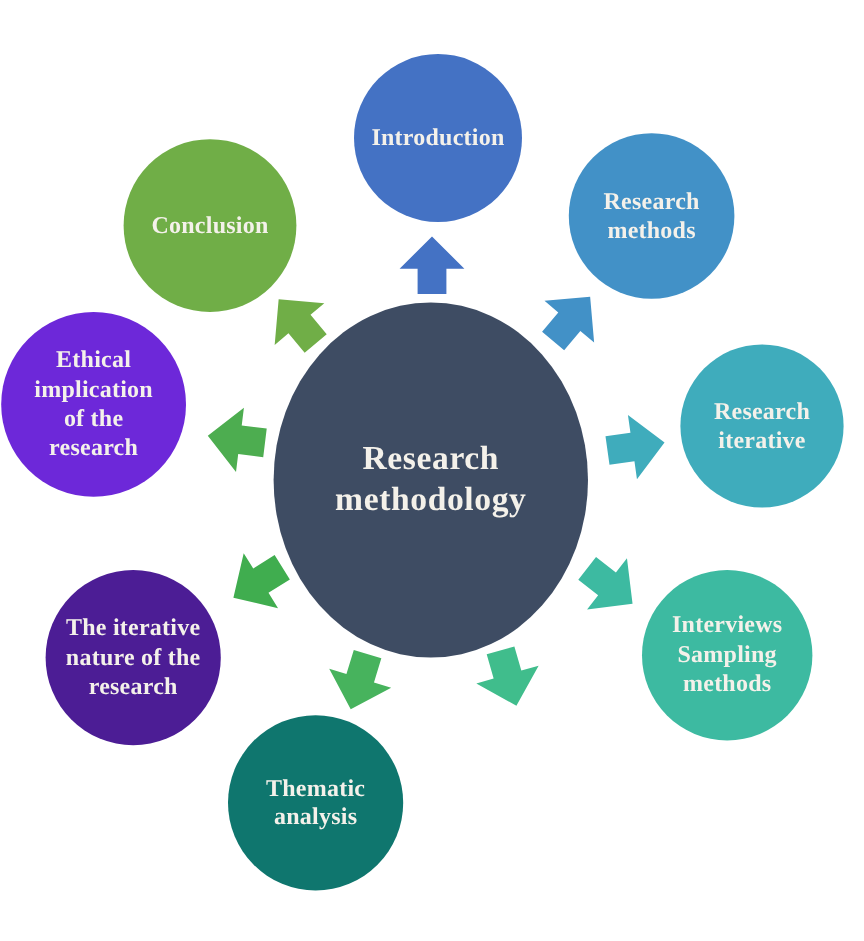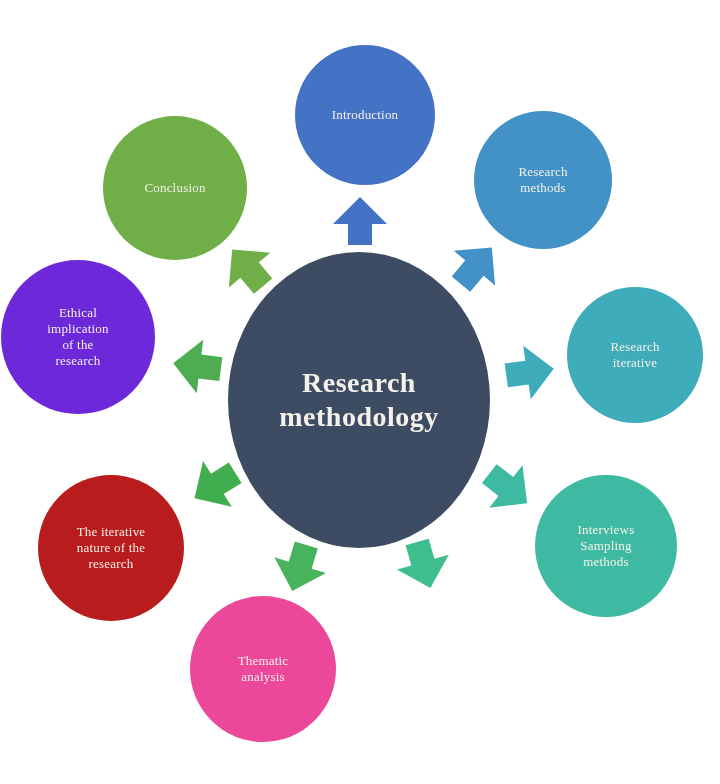--- a/index.html
+++ b/index.html
@@ -24,22 +24,22 @@
     line-height: 1.22;
     letter-spacing: 0.5px;
   }
   .node {
     position: absolute;
     border-radius: 50%;
     display: flex; align-items: center; justify-content: center;
     text-align: center;
   }
   .node-label {
-    font-weight: normal;
-    font-size: 13px;
+    font-weight: bold;
+    font-size: 20px;
     line-height: 1.22;
     letter-spacing: 0.2px;
     padding: 0 6px;
   }
   .arrow {
     position: absolute;
     width: 50px; height: 60px;
     overflow: visible;
   }
 </style>
@@ -88,30 +88,30 @@
         <div>Sampling</div>
         <div>methods</div>
       </div>
     </div>
     <svg viewBox="0 0 50 60" class="arrow" style="left: 399px; top: 536px; transform: rotate(74deg);">
       <polygon points="0,18 21,18 21,3 48,30 21,57 21,42 0,42" fill="#40BD8C"></polygon>
     </svg>
     <svg viewBox="0 0 50 60" class="arrow" style="left: 274px; top: 539px; transform: rotate(107deg);">
       <polygon points="0,18 21,18 21,3 48,30 21,57 21,42 0,42" fill="#47B35D"></polygon>
     </svg>
-    <div class="node" style="left: 190px; top: 596px; width: 146px; height: 146px; background: #ec4899;">
+    <div class="node" style="left: 190px; top: 596px; width: 146px; height: 146px; background: #0f766e;">
       <div class="node-label" style="color: rgb(244, 241, 234);">
         <div>Thematic</div>
         <div>analysis</div>
       </div>
     </div>
     <svg viewBox="0 0 50 60" class="arrow" style="left: 189px; top: 456px; transform: rotate(148deg);">
       <polygon points="0,18 21,18 21,3 48,30 21,57 21,42 0,42" fill="#40AD4F"></polygon>
     </svg>
-    <div class="node" style="left: 38px; top: 475px; width: 146px; height: 146px; background: #b91c1c;">
+    <div class="node" style="left: 38px; top: 475px; width: 146px; height: 146px; background: #4c1d95;">
       <div class="node-label" style="color: rgb(244, 241, 234);">
         <div>The iterative</div>
         <div>nature of the</div>
         <div>research</div>
       </div>
     </div>
     <svg viewBox="0 0 50 60" class="arrow" style="left: 171px; top: 336px; transform: rotate(187deg);">
       <polygon points="0,18 21,18 21,3 48,30 21,57 21,42 0,42" fill="#4DAD50"></polygon>
     </svg>
     <div class="node" style="left: 1px; top: 260px; width: 154px; height: 154px; background: #6d28d9;">

